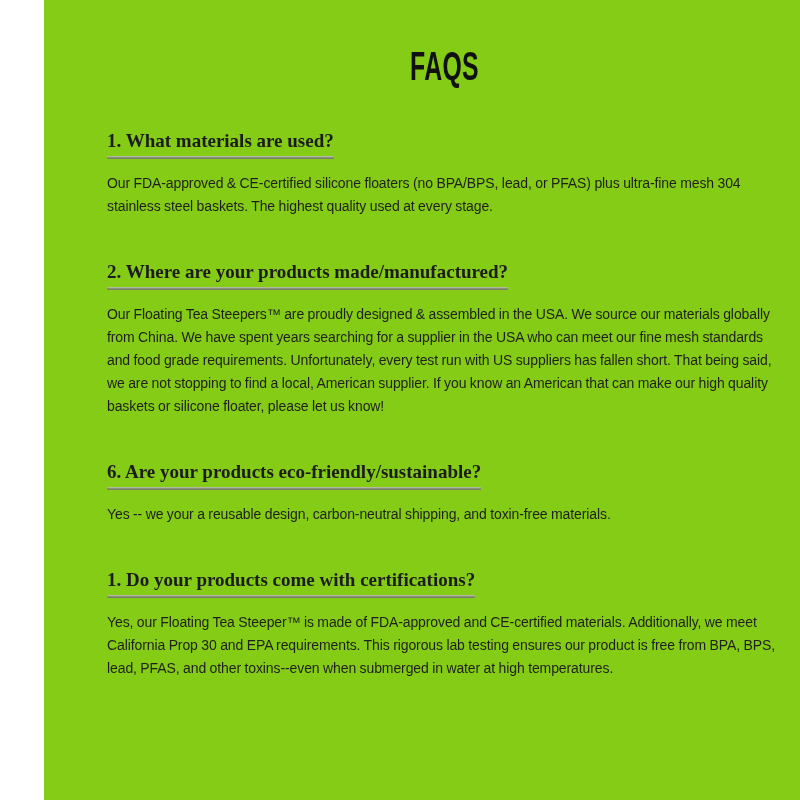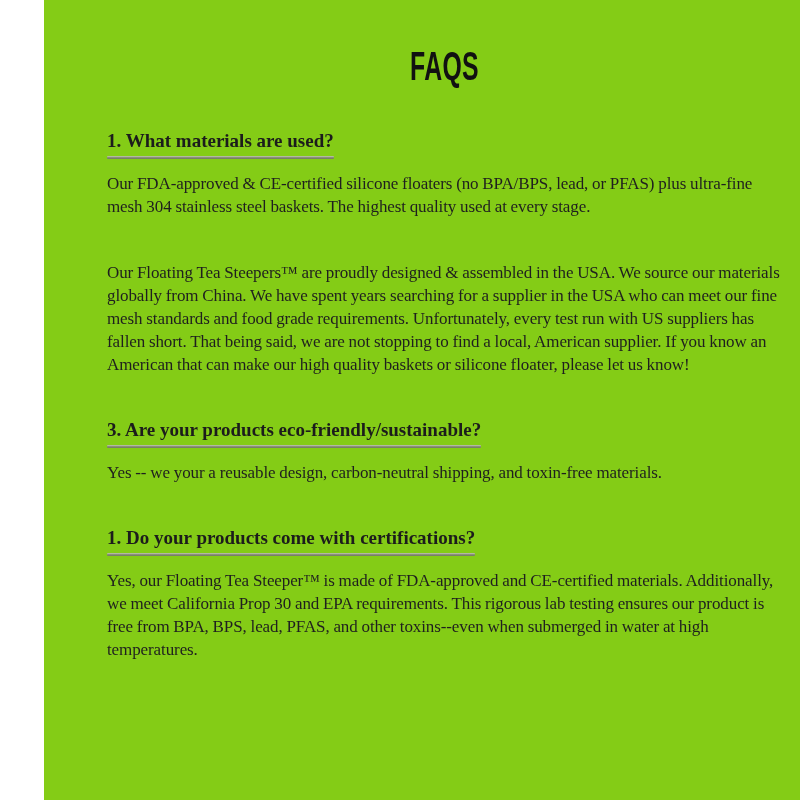--- a/index.html
+++ b/index.html
@@ -53,22 +53,22 @@
     text-align: right;
   }
   .question-underline {
     height: 3px;
     margin-top: 4px;
     background: linear-gradient(to bottom, #c9ceba 0%, #8d947c 45%, #6f7660 100%);
     border-radius: 1px;
   }
   .answer {
     margin: 13px 0 0 0;
-    font-family: Liberation Serif, serif;
-    font-size: 17px;
+    font-family: Liberation Sans, sans-serif;
+    font-size: 14px;
     line-height: 23px;
     color: #1f1f1f;
     letter-spacing: -0.1px;
     word-spacing: -0.3px;
   }
 </style>
 </head>
 <body>
 
 <div class="page">
@@ -81,26 +81,30 @@
 
     <section class="faq-section">
       <h3 class="question">
         <span>1. What materials are used?</span>
         <div class="question-underline"></div>
       </h3>
       <p class="answer">Our FDA-approved &amp; CE-certified silicone floaters (no BPA/BPS, lead, or PFAS) plus ultra-fine mesh 304 stainless steel baskets. The highest quality used at every stage.</p>
     </section>
 
     <section class="faq-section">
+      <h3 class="question">
+        <span>2. Where are your products made/manufactured?</span>
+        <div class="question-underline"></div>
+      </h3>
       <p class="answer">Our Floating Tea Steepers™ are proudly designed &amp; assembled in the USA. We source our materials globally from China. We have spent years searching for a supplier in the USA who can meet our fine mesh standards and food grade requirements. Unfortunately, every test run with US suppliers has fallen short. That being said, we are not stopping to find a local, American supplier. If you know an American that can make our high quality baskets or silicone floater, please let us know!</p>
     </section>
 
     <section class="faq-section">
       <h3 class="question">
-        <span>3. Are your products eco-friendly/sustainable?</span>
+        <span>6. Are your products eco-friendly/sustainable?</span>
         <div class="question-underline"></div>
       </h3>
       <p class="answer">Yes -- we your a reusable design, carbon-neutral shipping, and toxin-free materials.</p>
     </section>
 
     <section class="faq-section">
       <h3 class="question">
         <span>1. Do your products come with certifications?</span>
         <div class="question-underline"></div>
       </h3>

